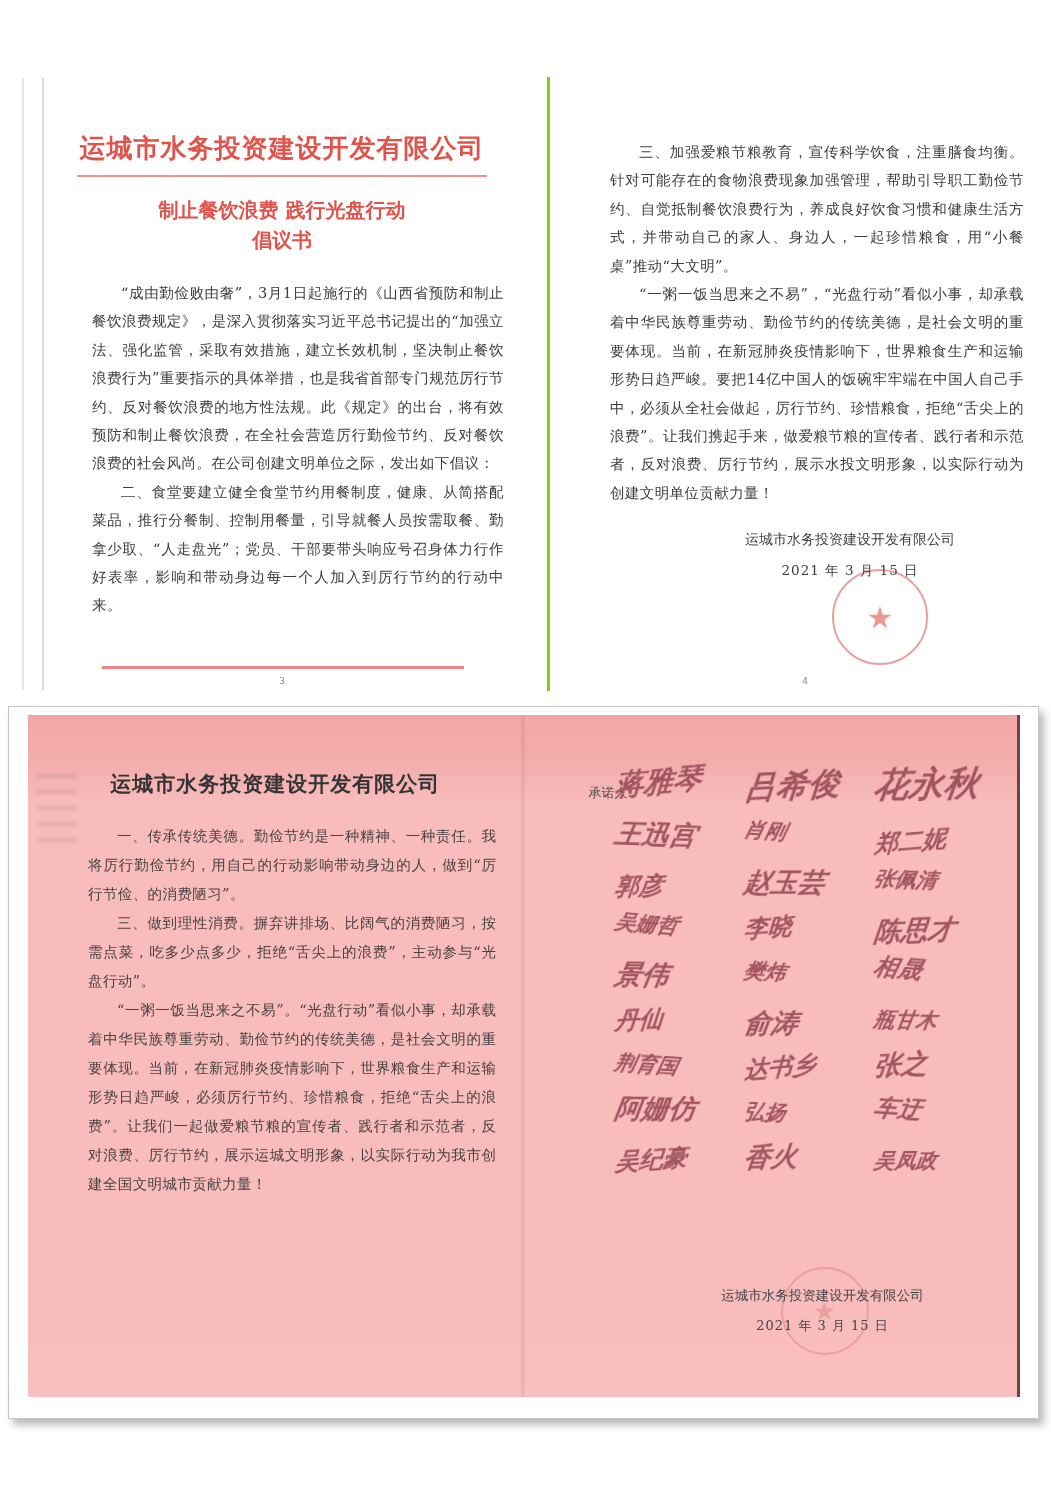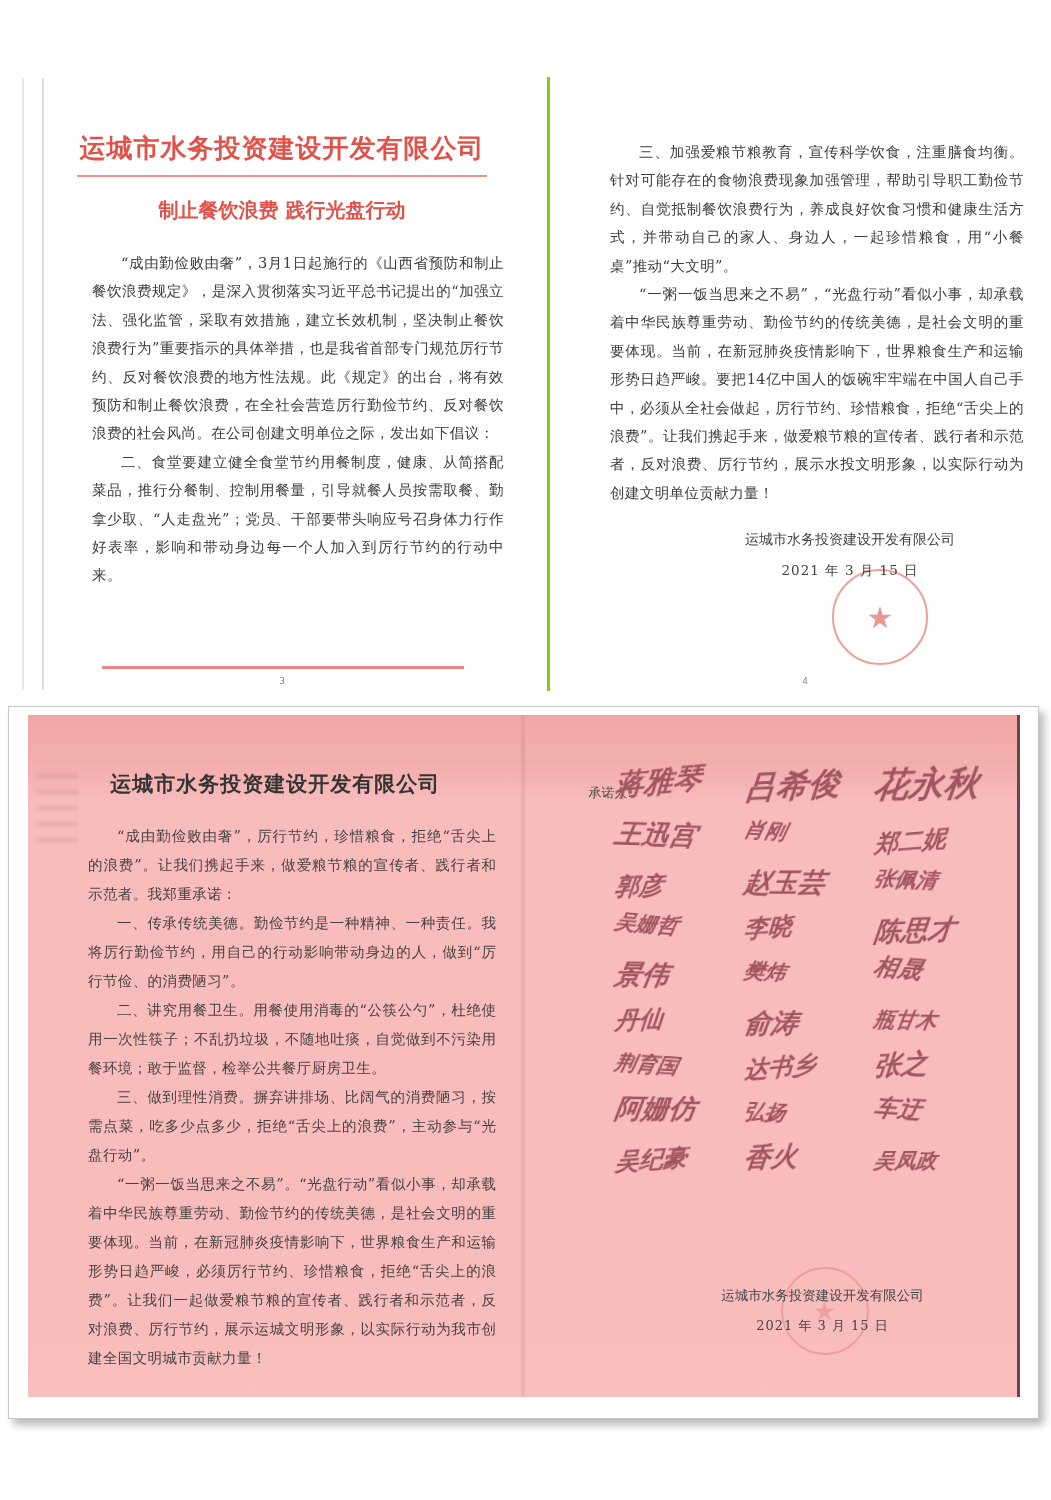--- a/index.html
+++ b/index.html
@@ -96,20 +96,21 @@
 
 <div class="edge-line l1"></div>
 <div class="edge-line l2"></div>
 <div class="right-edge"></div>
 
 <div class="page pleft">
   <div class="doc-title">运城市水务投资建设开发有限公司</div>
   <div class="title-rule"></div>
   <div class="doc-sub">
     <span>制止餐饮浪费 践行光盘行动</span>
+    <span>倡议书</span>
   </div>
   <div class="body-text">
     <p>“成由勤俭败由奢”，3月1日起施行的《山西省预防和制止餐饮浪费规定》，是深入贯彻落实习近平总书记提出的“加强立法、强化监管，采取有效措施，建立长效机制，坚决制止餐饮浪费行为”重要指示的具体举措，也是我省首部专门规范厉行节约、反对餐饮浪费的地方性法规。此《规定》的出台，将有效预防和制止餐饮浪费，在全社会营造厉行勤俭节约、反对餐饮浪费的社会风尚。在公司创建文明单位之际，发出如下倡议：</p>
     <p>二、食堂要建立健全食堂节约用餐制度，健康、从简搭配菜品，推行分餐制、控制用餐量，引导就餐人员按需取餐、勤拿少取、“人走盘光”；党员、干部要带头响应号召身体力行作好表率，影响和带动身边每一个人加入到厉行节约的行动中来。</p>
   </div>
   <div class="footer-rule"></div>
   <div class="pageno">3</div>
 </div>
 
 <div class="page pright">
@@ -130,23 +131,21 @@
 <div class="bottom-card">
   <div class="pink">
     <div class="fold"></div>
 
     <div class="pink-half ph-left">
       <div class="faint-marks"></div>
       <div class="p-title">
         <span>运城市水务投资建设开发有限公司</span>
       </div>
       <div class="body-text">
-        <p>“成由勤俭败由奢”，厉行节约，珍惜粮食，拒绝“舌尖上的浪费”。让我们携起手来，做爱粮节粮的宣传者、践行者和示范者。我郑重承诺：</p>
         <p>一、传承传统美德。勤俭节约是一种精神、一种责任。我将厉行勤俭节约，用自己的行动影响带动身边的人，做到“厉行节俭、的消费陋习”。</p>
-        <p>二、讲究用餐卫生。用餐使用消毒的“公筷公勺”，杜绝使用一次性筷子；不乱扔垃圾，不随地吐痰，自觉做到不污染用餐环境；敢于监督，检举公共餐厅厨房卫生。</p>
         <p>三、做到理性消费。摒弃讲排场、比阔气的消费陋习，按需点菜，吃多少点多少，拒绝“舌尖上的浪费”，主动参与“光盘行动”。</p>
         <p>“一粥一饭当思来之不易”。“光盘行动”看似小事，却承载着中华民族尊重劳动、勤俭节约的传统美德，是社会文明的重要体现。当前，在新冠肺炎疫情影响下，世界粮食生产和运输形势日趋严峻，必须厉行节约、珍惜粮食，拒绝“舌尖上的浪费”。让我们一起做爱粮节粮的宣传者、践行者和示范者，反对浪费、厉行节约，展示运城文明形象，以实际行动为我市创建全国文明城市贡献力量！</p>
       </div>
     </div>
 
     <div class="pink-half ph-right">
       <div class="promisor">承诺人:</div>
       <div class="sigs">
           <div class="sig-row">
             <span class="sig" style="transform: rotate(-5deg) translateY(-3px) skewX(-8deg); font-size: 29px;">蒋雅琴</span>

